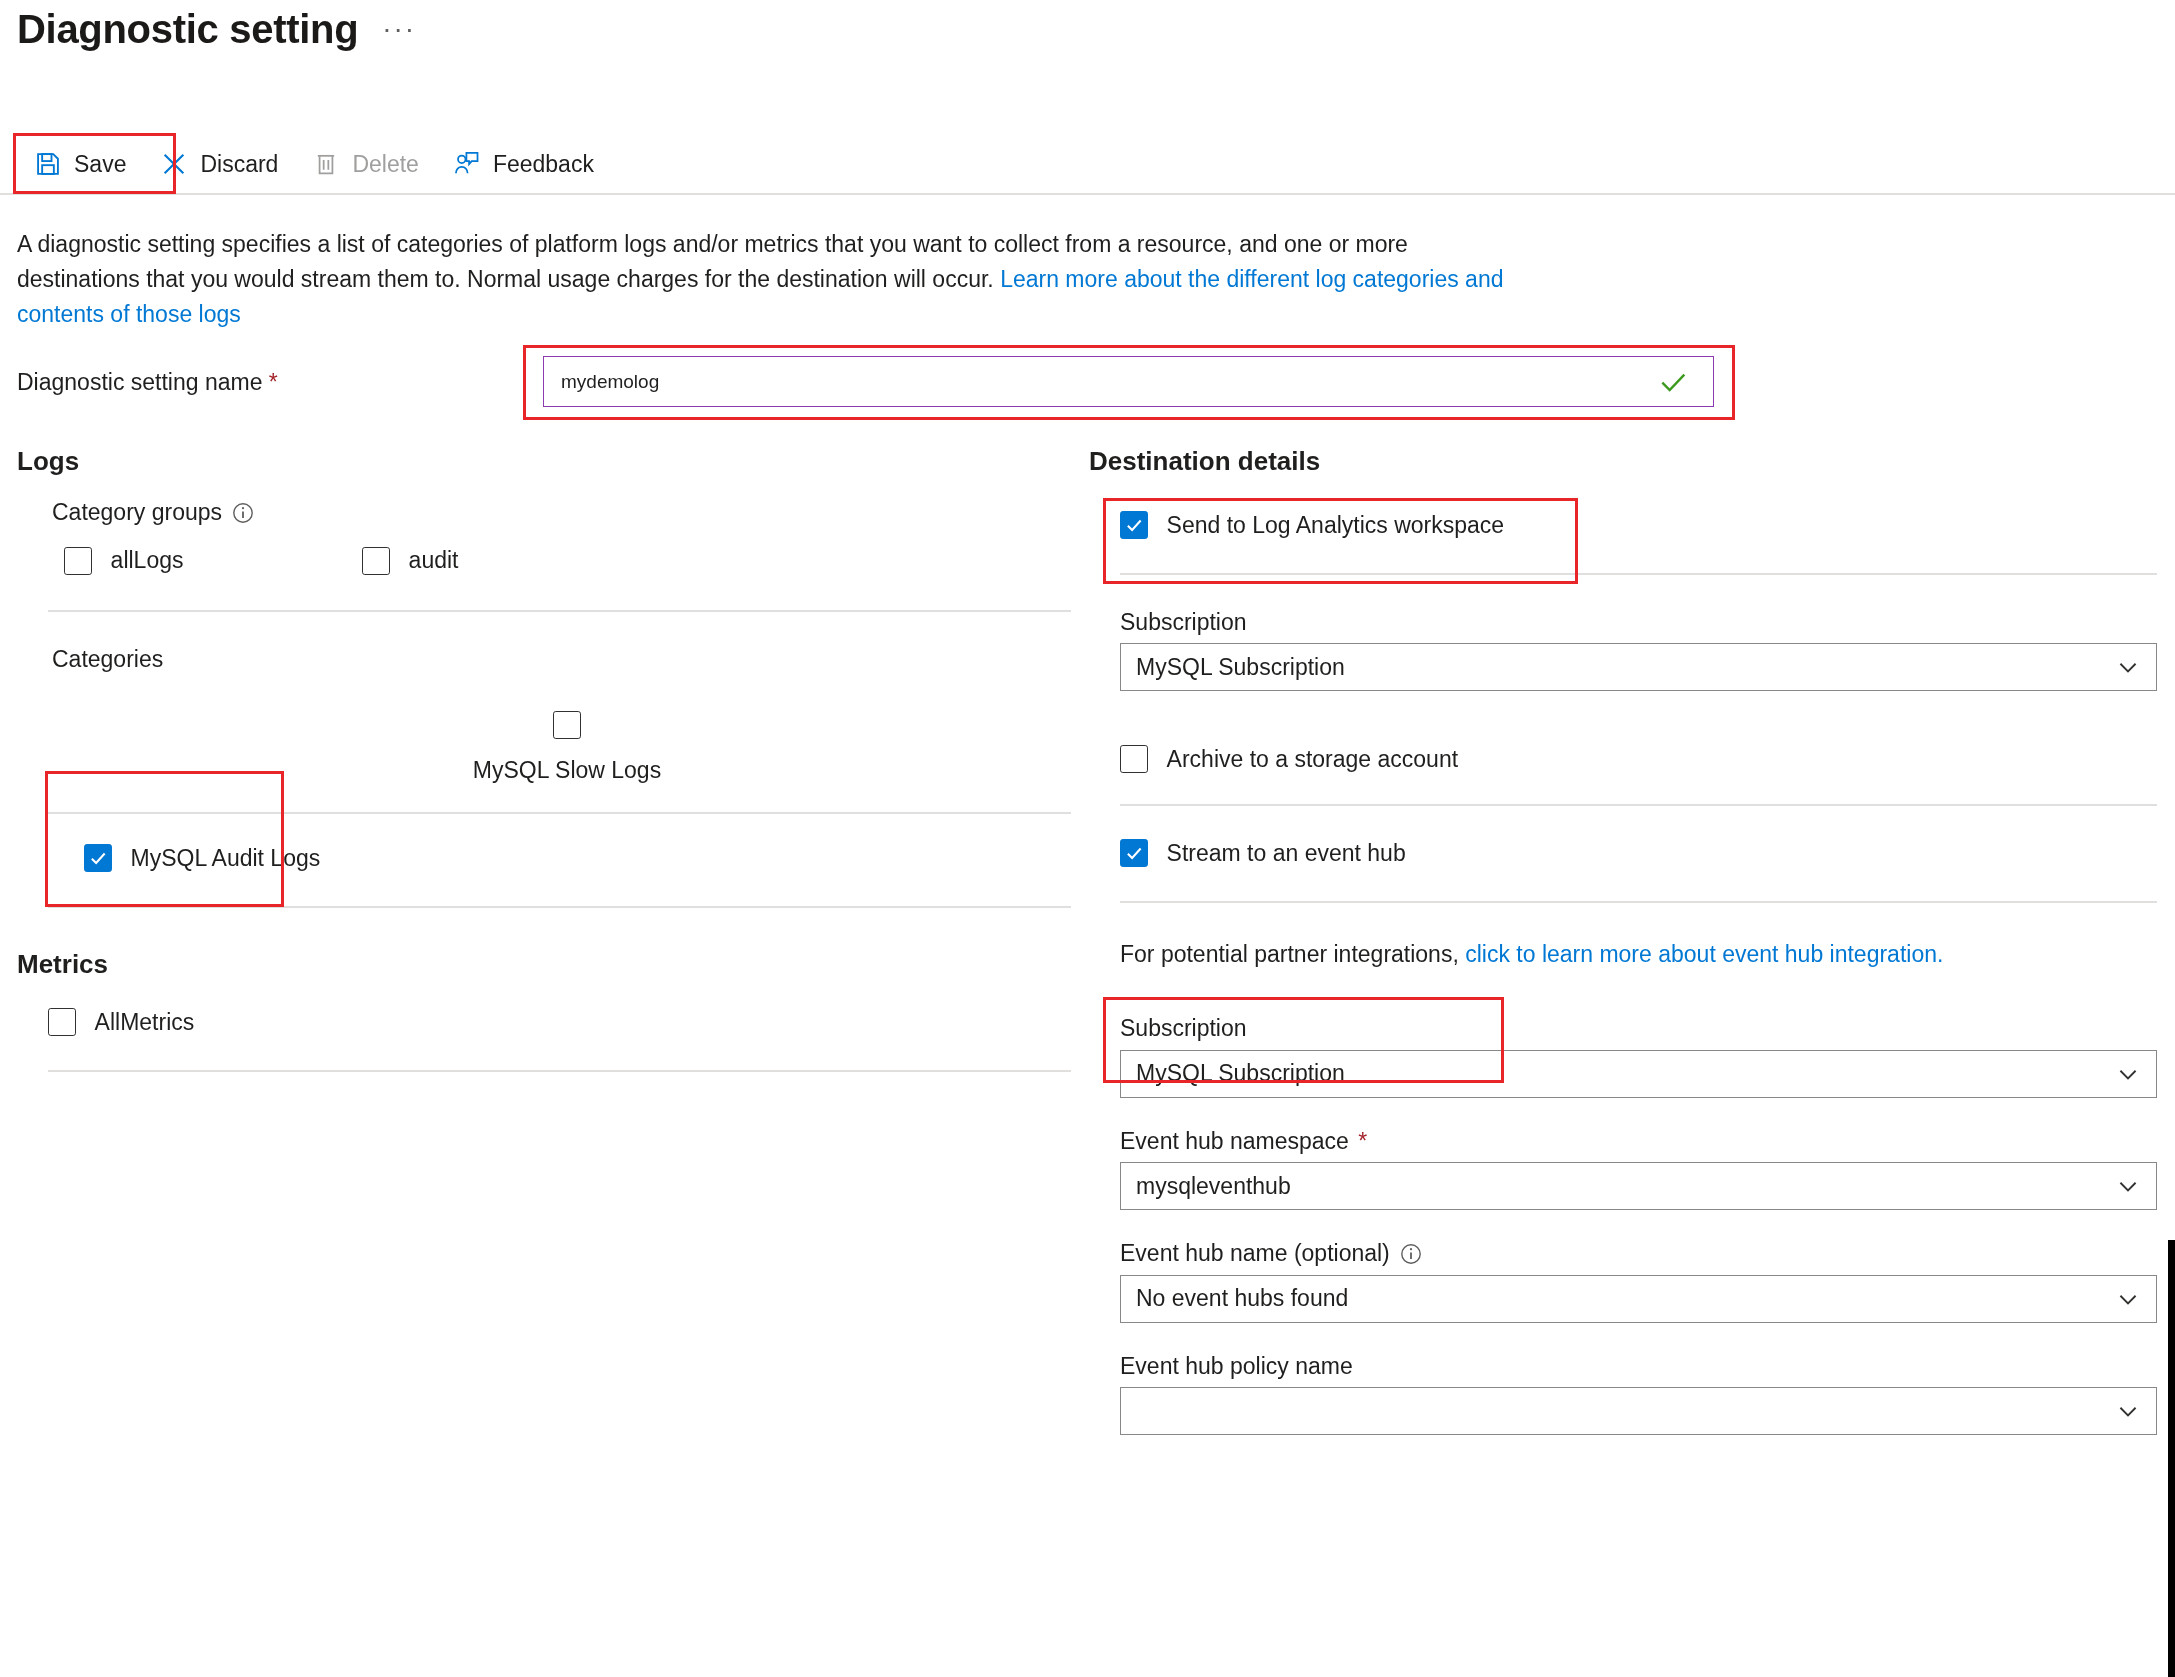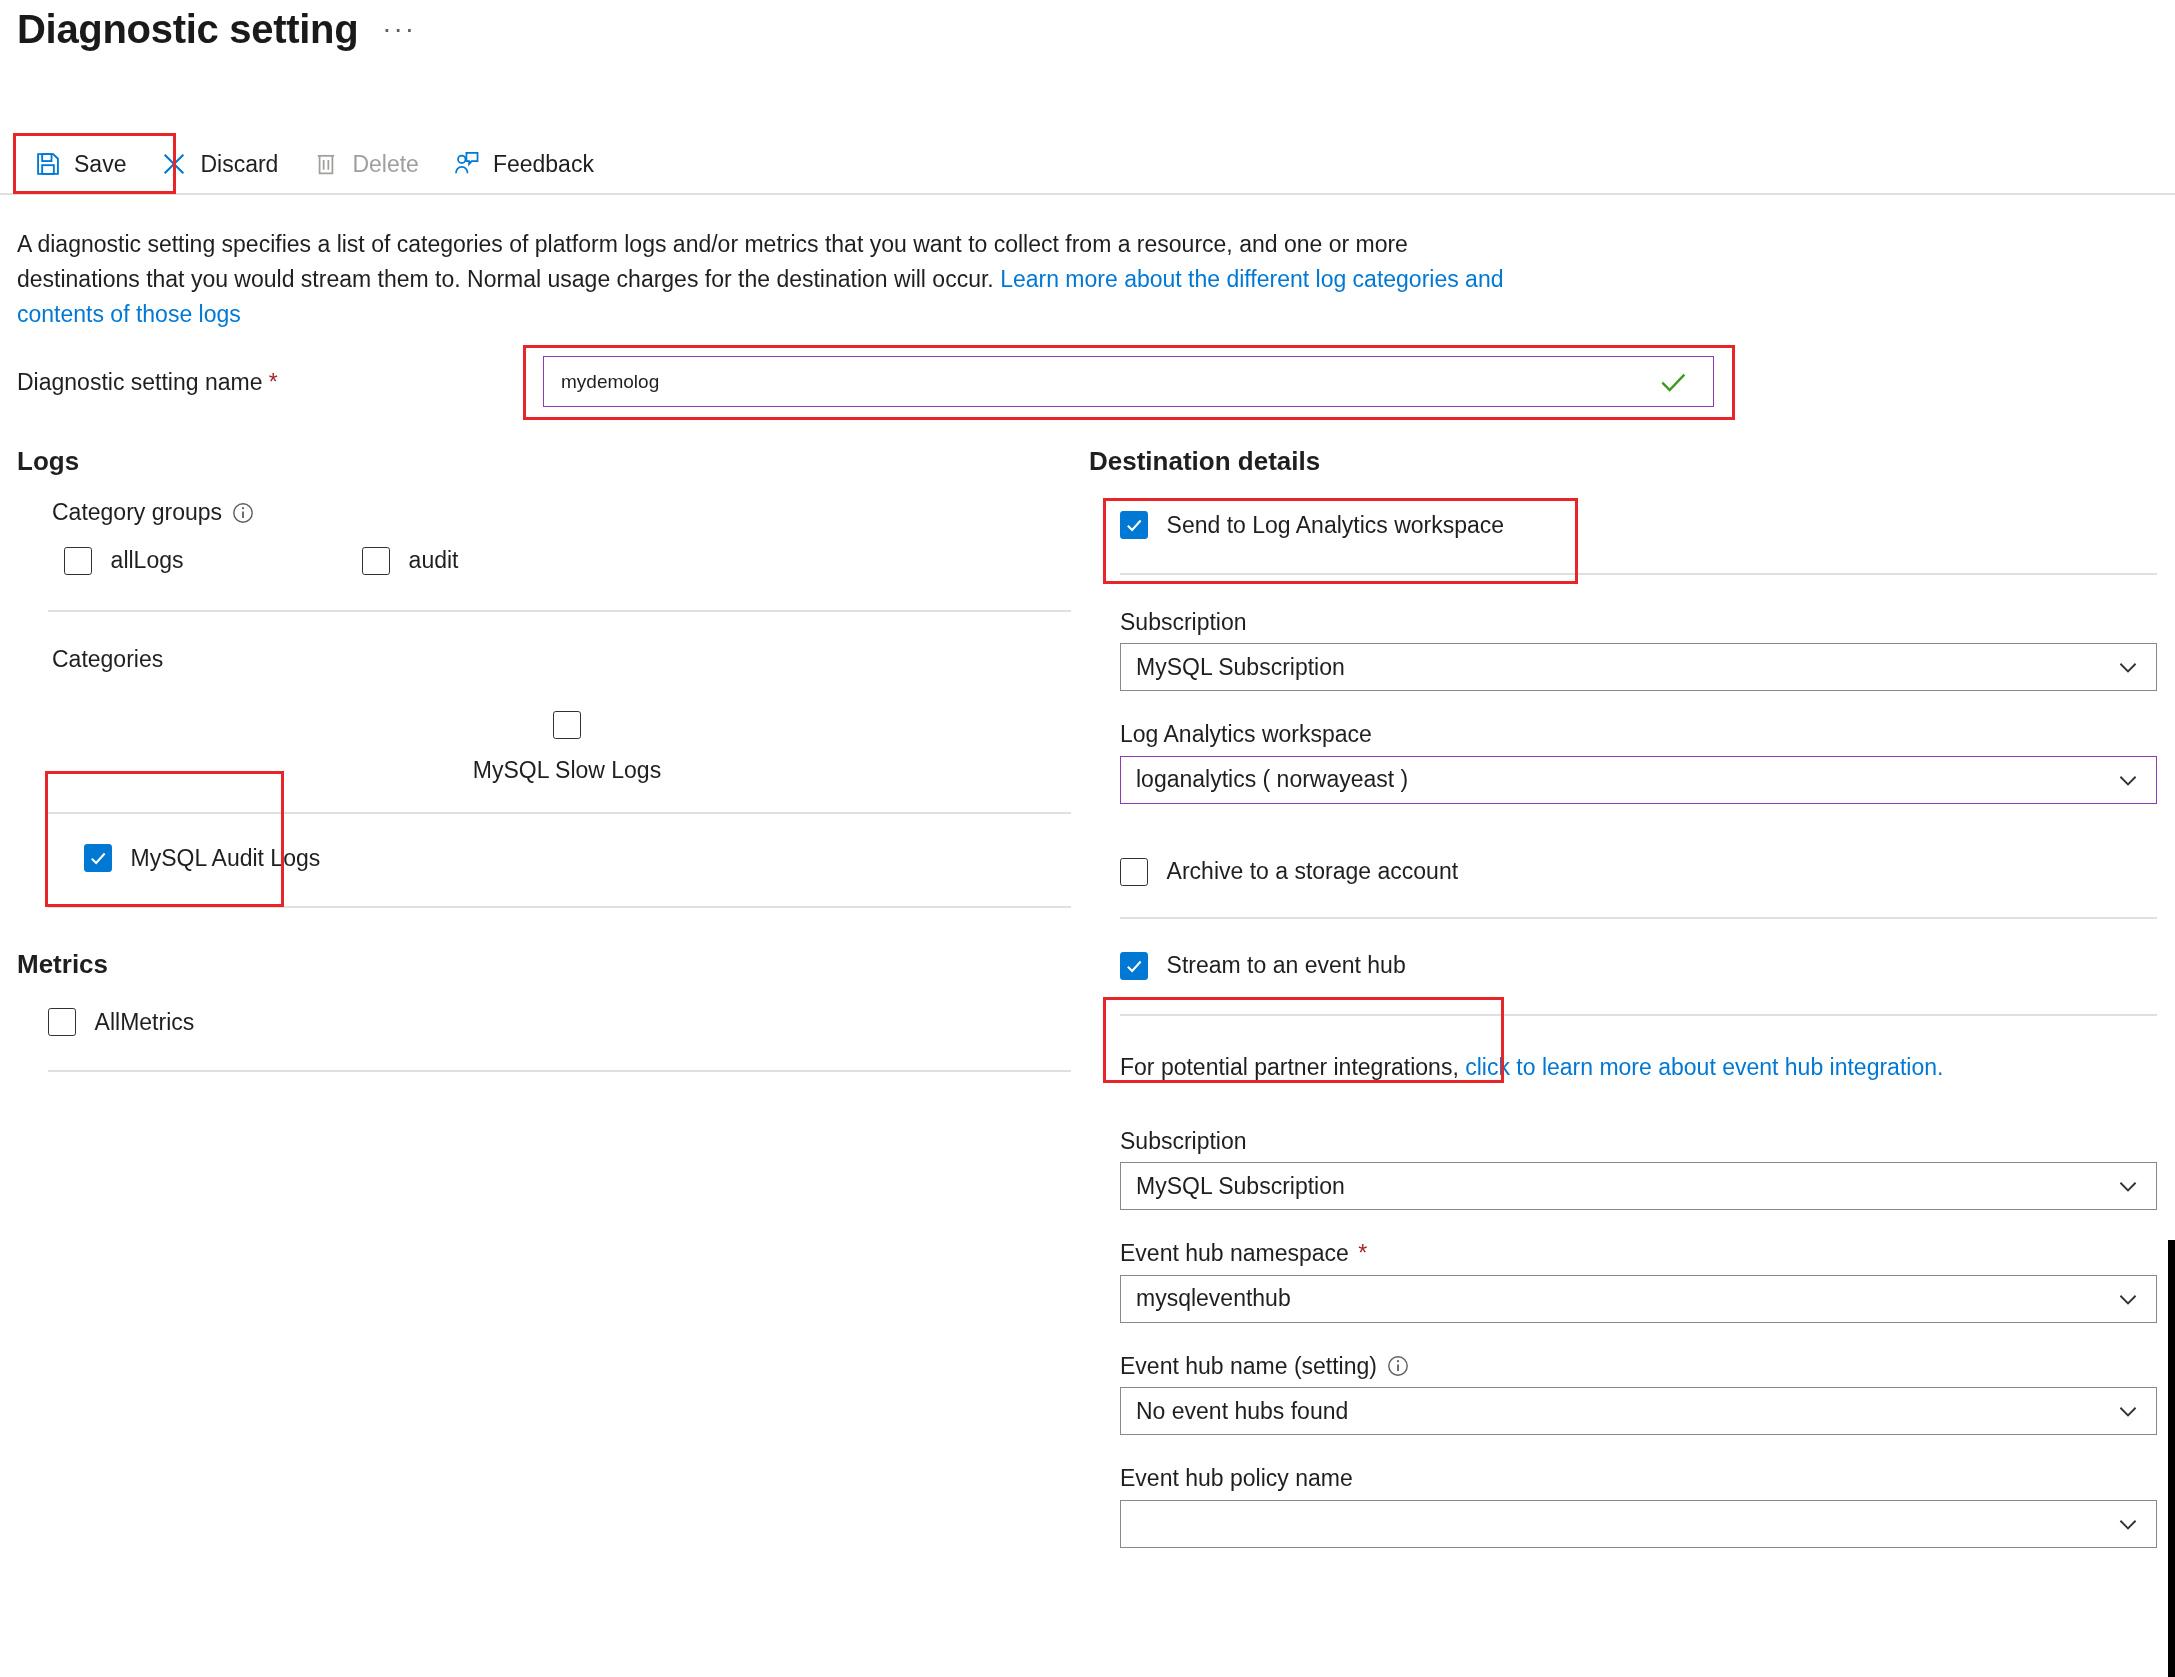--- a/index.html
+++ b/index.html
@@ -440,31 +440,20 @@
       <div class="sel">
         <span>MySQL  Subscription</span>
         <span class="chev">
           <svg width="26" height="26" viewBox="0 0 24 24" fill="none" stroke="#323130" stroke-width="1.7">
               <path d="M5 9 L12 16 L19 9"></path>
             </svg>
         </span>
       </div>
     </div>
 
-    <div style="margin:30px 0 0 31px; width:1037px;">
-      <div class="fld-label">Log Analytics workspace</div>
-      <div class="sel focused">
-        <span>loganalytics ( norwayeast )</span>
-        <span class="chev">
-          <svg width="26" height="26" viewBox="0 0 24 24" fill="none" stroke="#323130" stroke-width="1.7">
-              <path d="M5 9 L12 16 L19 9"></path>
-            </svg>
-        </span>
-      </div>
-    </div>
 
     <div class="cb-row" style="margin:54px 0 0 31px;">
       <span class="cb">
         
       </span>
       <span>Archive to a storage account</span>
     </div>
 
     <div class="hr" style="margin:31px 0 0 31px; width:1037px;"></div>
 
@@ -505,21 +494,21 @@
         <span class="chev">
           <svg width="26" height="26" viewBox="0 0 24 24" fill="none" stroke="#323130" stroke-width="1.7">
               <path d="M5 9 L12 16 L19 9"></path>
             </svg>
         </span>
       </div>
     </div>
 
     <div style="margin:30px 0 0 31px; width:1037px;">
       <div class="fld-label">
-        <span>Event hub name (setting)</span>
+        <span>Event hub name (optional)</span>
         <span class="info-icon">
           <svg width="24" height="24" viewBox="0 0 24 24" fill="none" stroke="#605e5c" stroke-width="1.4">
             <circle cx="12" cy="12" r="9.2"></circle>
             <path d="M12 10.5v6.5" stroke-width="1.8"></path>
             <circle cx="12" cy="7.2" r="1.1" fill="#605e5c" stroke="none"></circle>
           </svg>
         </span>
       </div>
       <div class="sel">
         <span>No event hubs found</span>

